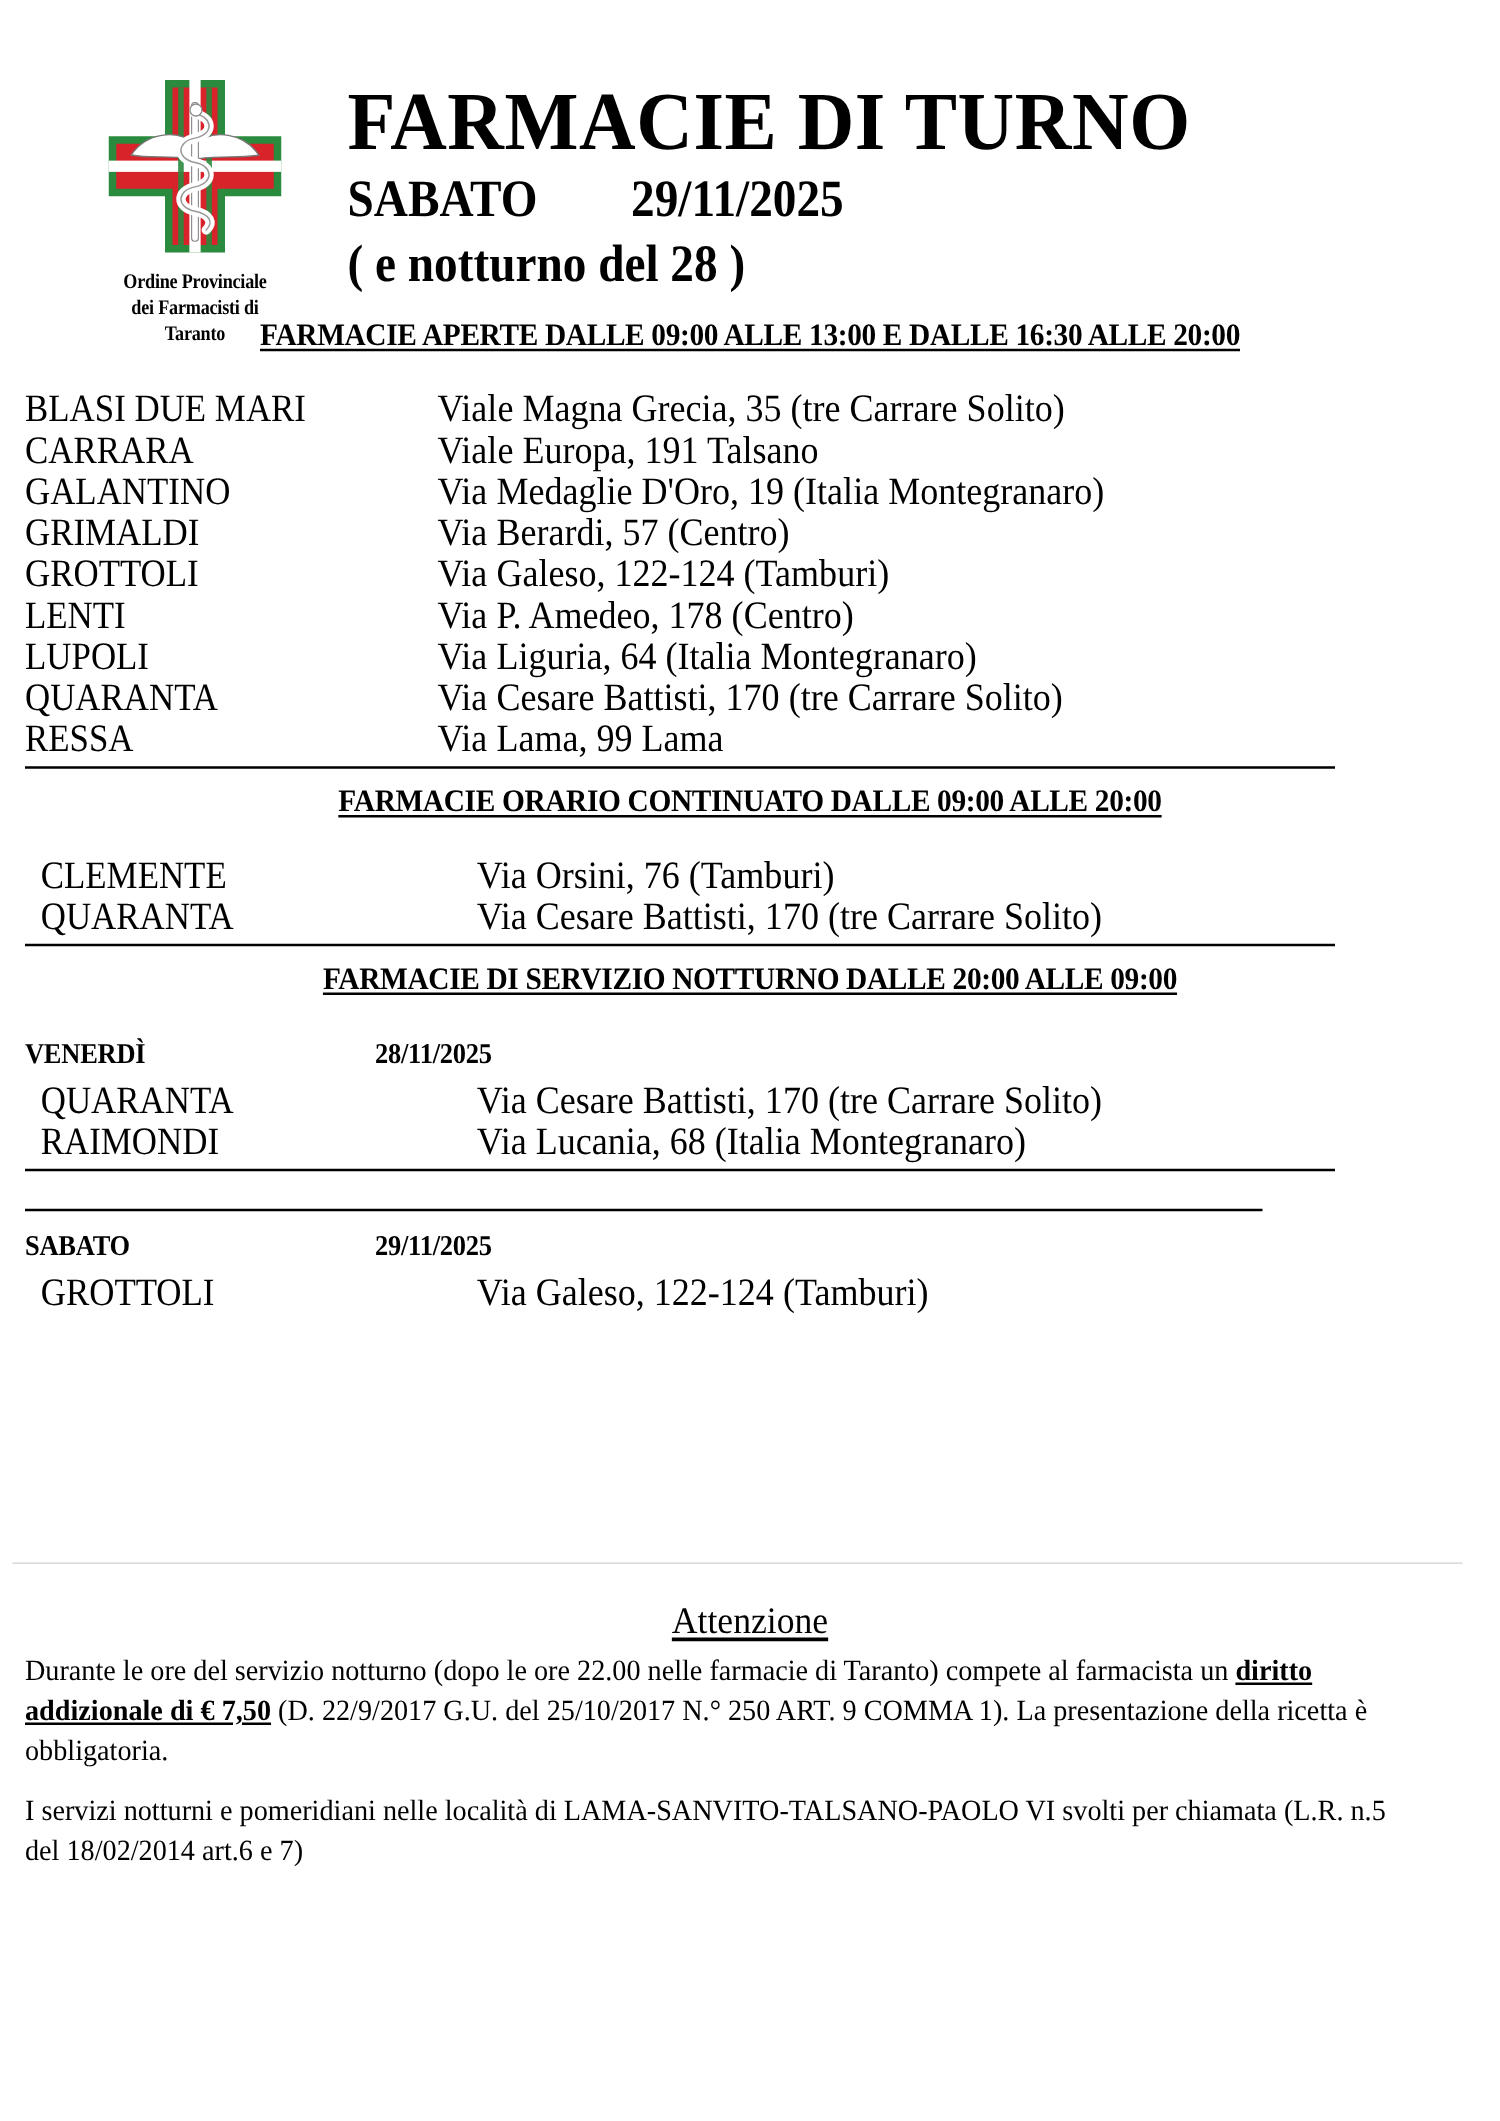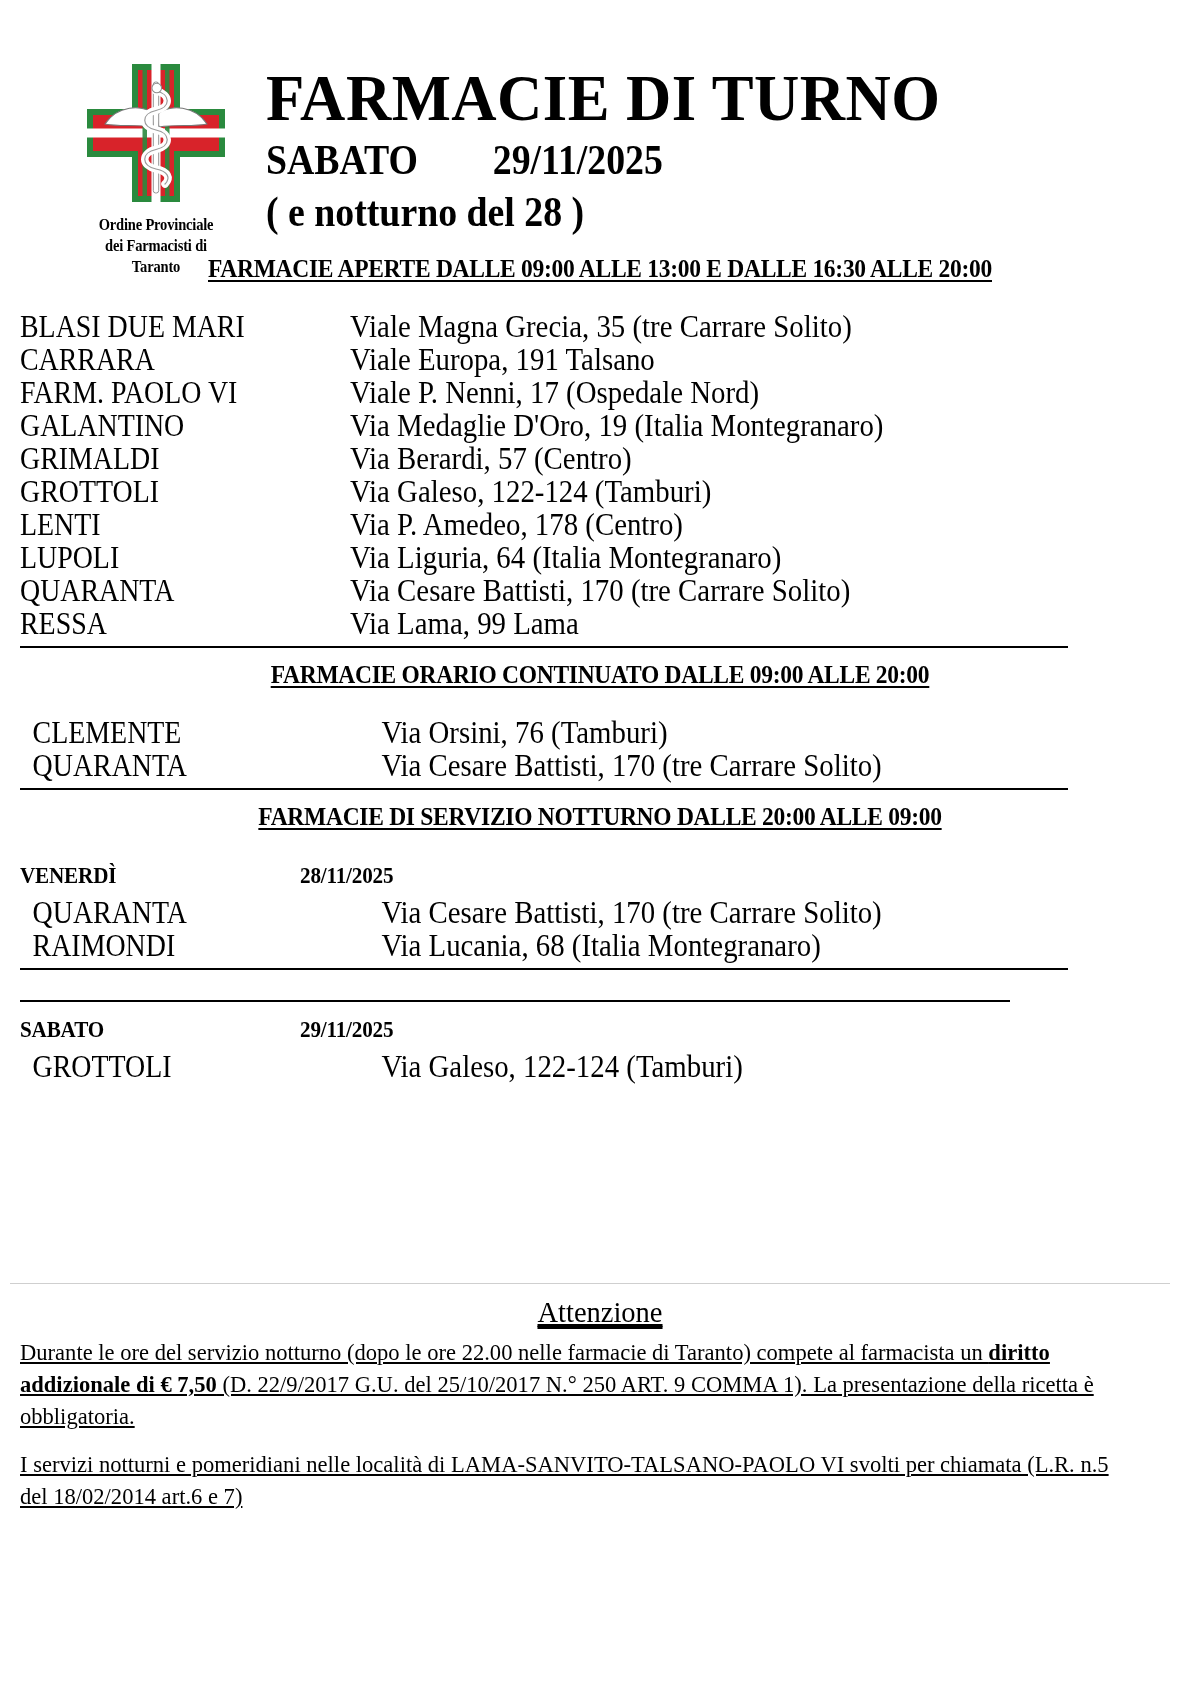--- a/index.html
+++ b/index.html
@@ -41,21 +41,21 @@
     font-family: "Liberation Serif", "DejaVu Serif", serif;
     font-weight: bold;
     font-size: 16.5px;
     line-height: 21px;
     letter-spacing: -0.2px;
     transform: scaleX(0.88);
     transform-origin: center top;
   }
   .title-block {
     position: absolute;
-    left: 246px;
+    left: 258px;
     top: 62px;
   }
   .main-title {
     font-family: "Liberation Serif", "DejaVu Serif", serif;
     font-weight: bold;
     font-size: 66px;
     line-height: 72px;
     letter-spacing: 0.5px;
     transform: scaleX(0.95);
     transform-origin: left top;
@@ -137,21 +137,21 @@
     align-items: flex-start;
     font-weight: bold;
     font-size: 23px;
     line-height: 28px;
     letter-spacing: -0.2px;
   }
   .daylabel-name { width: 280px; flex: 0 0 280px; transform: scaleX(0.92); transform-origin: left center;}
   .daylabel-date { transform: scaleX(0.92); transform-origin: left center;}
 
   
-  .notice { margin-top: 10px; text-decoration: underline; }
+  .notice { margin-top: 28px; }
   .notice-title {
     text-align: center;
     font-size: 30px;
     line-height: 36px;
     font-weight: normal;
     text-decoration: underline;
     text-underline-offset: 4px;
     transform: scaleX(0.95);
   }
   .notice-p {
@@ -222,24 +222,20 @@
     <div class="plist" style="margin-top:26px">
       <div class="prow">
           <span class="pname">BLASI DUE MARI</span>
           <span class="paddr">Viale Magna Grecia, 35 (tre Carrare Solito)</span>
         </div>
       <div class="prow">
           <span class="pname">CARRARA</span>
           <span class="paddr">Viale Europa, 191 Talsano</span>
         </div>
       <div class="prow">
-          <span class="pname">FARM. PAOLO VI</span>
-          <span class="paddr">Viale P. Nenni, 17 (Ospedale Nord)</span>
-        </div>
-      <div class="prow">
           <span class="pname">GALANTINO</span>
           <span class="paddr">Via Medaglie D'Oro, 19 (Italia Montegranaro)</span>
         </div>
       <div class="prow">
           <span class="pname">GRIMALDI</span>
           <span class="paddr">Via Berardi, 57 (Centro)</span>
         </div>
       <div class="prow">
           <span class="pname">GROTTOLI</span>
           <span class="paddr">Via Galeso, 122-124 (Tamburi)</span>

